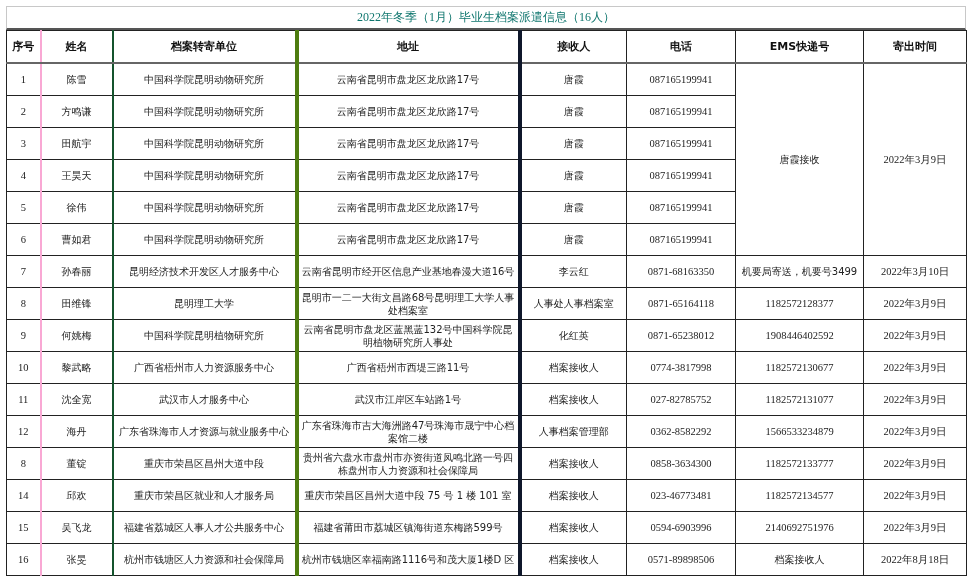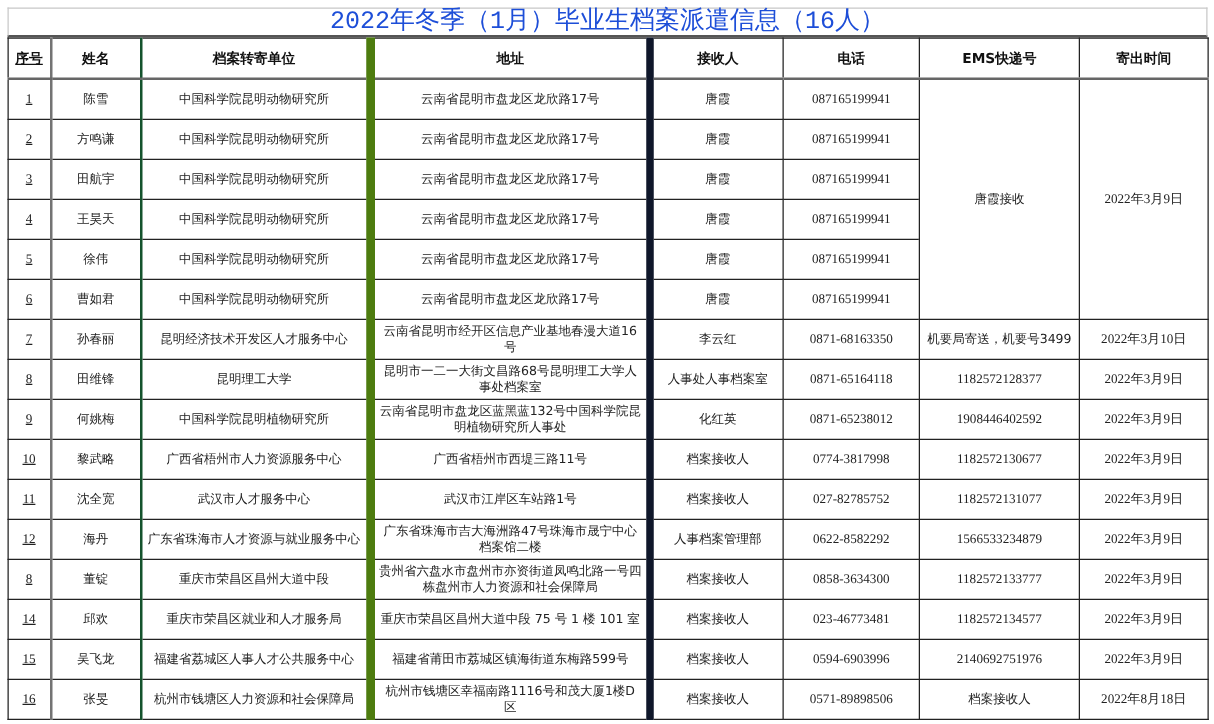--- a/index.html
+++ b/index.html
@@ -1,31 +1,31 @@
 <!DOCTYPE html>
 <html><head>
 <meta charset="utf-8">
 <style>
   html, body { margin: 0; padding: 0; background: #ffffff; }
   body { width: 971px; height: 579px; position: relative; overflow: hidden;
          font-family: "DejaVu Serif", "Liberation Serif", serif; color: #111; }
   .sheet { position: absolute; left: 6px; top: 6px; width: 960px; }
   .title-row { height: 21px; border: 1px solid #c8c8c8; border-bottom: 2px solid #555;
-               text-align: center; font-size: 20px; line-height: 21px; color: #1d4ed8;
-               font-family: Liberation Mono, monospace; }
+               text-align: center; font-size: 12px; line-height: 21px; color: #0f766e;
+               font-family: Liberation Serif, serif; }
   table { border-collapse: collapse; width: 960px; table-layout: fixed;
           font-family: "DejaVu Sans", "Liberation Sans", sans-serif; }
   th, td { border: 1px solid #222; text-align: center; vertical-align: middle;
            padding: 0 2px; overflow: hidden; }
   th { height: 31px; font-size: 11px; font-weight: bold; border-bottom: 2px solid #666; }
   td { height: 31px; font-size: 10px; line-height: 13px; color: #222; }
-  td.seq, th.seq { border-right: 2px solid #737373; text-decoration: underline; }
+  td.seq, th.seq { border-right: 2px solid #f9a8d4; }
   td.name, th.name { border-right: 2px solid #14532d; }
-  td.unit, th.unit { border-right: 7px solid #4d7c0f; }
-  td.addr, th.addr { border-right: 6px solid #0f172a; }
+  td.unit, th.unit { border-right: 4px solid #4d7c0f; }
+  td.addr, th.addr { border-right: 4px solid #0f172a; }
   td.phone { position: relative; border-radius: 10px; }
   td.mark::before { content: ""; position: absolute; left: 0; top: 0;
                     border-top: 4px solid #1a7a1a; border-right: 4px solid transparent; }
   td.num { font-family: "Liberation Serif", "DejaVu Serif", serif; font-size: 10.5px; }
   col.c-seq { width: 34px; } col.c-name { width: 72px; } col.c-unit { width: 184px; }
   col.c-addr { width: 223px; } col.c-recv { width: 107px; } col.c-phone { width: 109px; }
   col.c-ems { width: 128px; } col.c-date { width: 103px; }
 </style>
 </head>
 <body>
@@ -157,21 +157,21 @@
         <td class="phone mark num">027-82785752</td>
         <td class="phone mark num">1182572131077</td>
         <td class="num">2022年3月9日</td>
       </tr>
       <tr>
         <td class="seq num">12</td>
         <td class="name">海丹</td>
         <td class="unit">广东省珠海市人才资源与就业服务中心</td>
         <td class="addr">广东省珠海市吉大海洲路47号珠海市晟宁中心档案馆二楼</td>
         <td>人事档案管理部</td>
-        <td class="phone num">0622-8582292</td>
+        <td class="phone num">0362-8582292</td>
         <td class="phone mark num">1566533234879</td>
         <td class="num">2022年3月9日</td>
       </tr>
       <tr>
         <td class="seq num">8</td>
         <td class="name">董锭</td>
         <td class="unit">重庆市荣昌区昌州大道中段</td>
         <td class="addr">贵州省六盘水市盘州市亦资街道凤鸣北路一号四栋盘州市人力资源和社会保障局</td>
         <td>档案接收人</td>
         <td class="phone num">0858-3634300</td>

